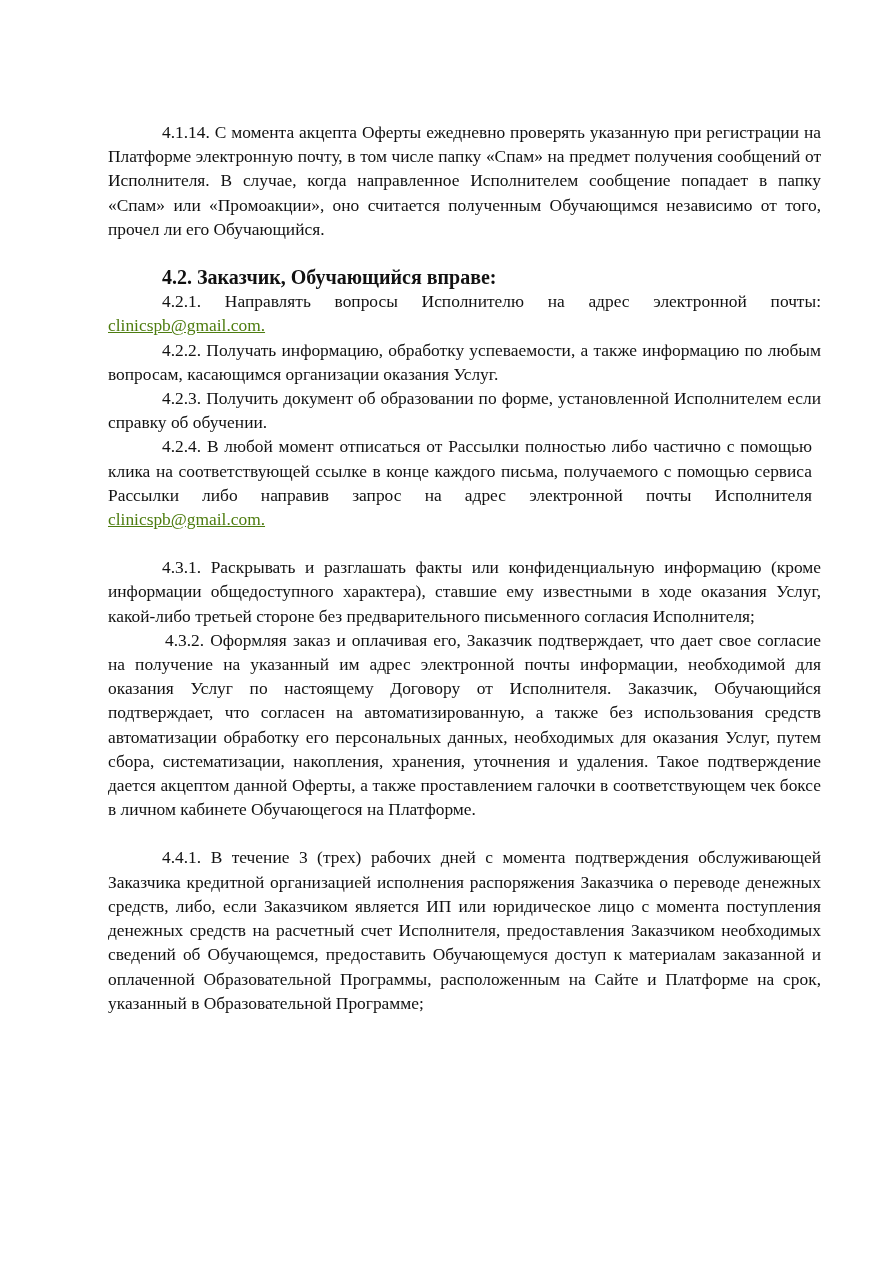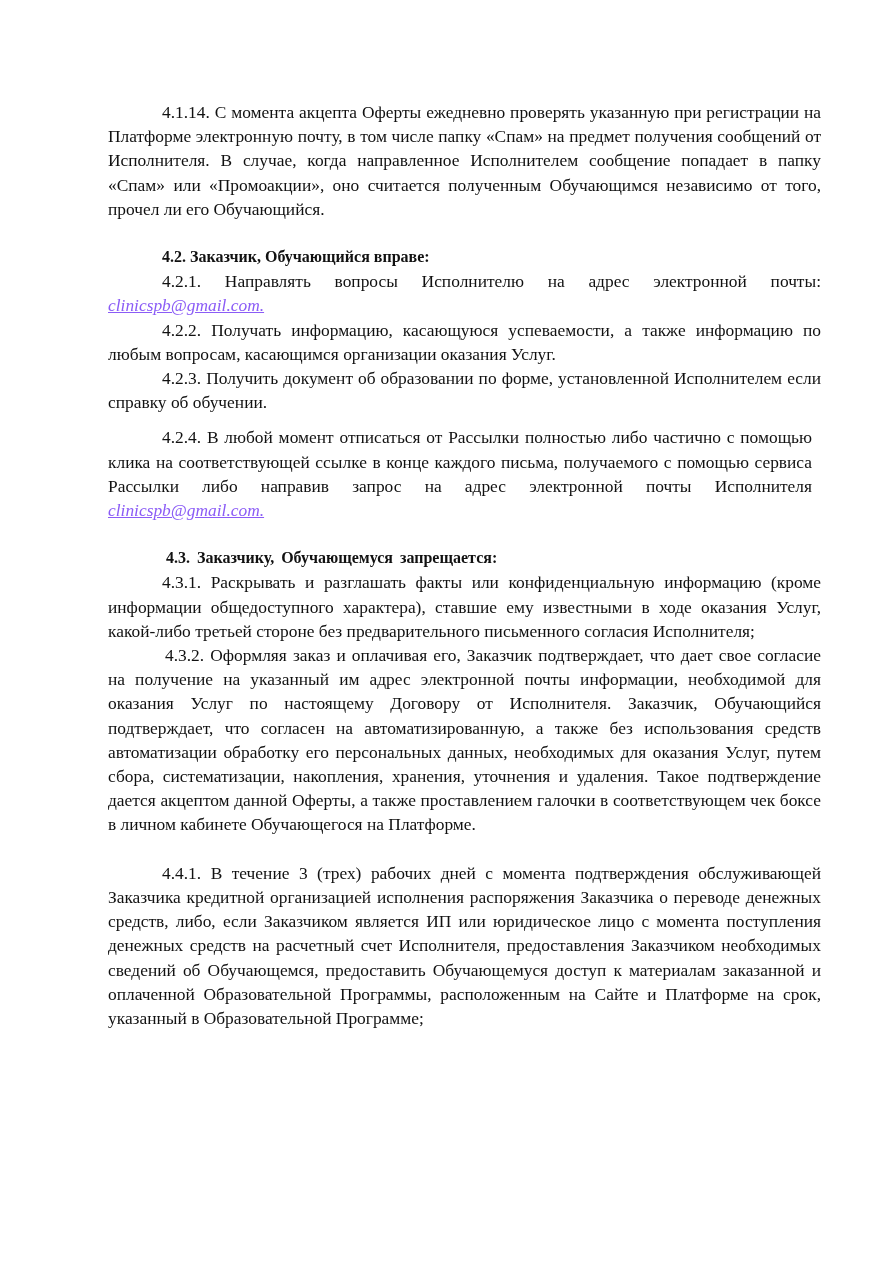--- a/index.html
+++ b/index.html
@@ -1,45 +1,44 @@
 <!DOCTYPE html>
 <html><head>
 <meta charset="utf-8">
 <style>
   html, body { margin: 0; padding: 0; background: #ffffff; }
   body { width: 894px; height: 1264px; position: relative; overflow: hidden; }
   .page {
-    position: absolute; left: 108px; top: 100px; width: 713px;
+    position: absolute; left: 108px; top: 120px; width: 713px;
     font-family: "Liberation Serif", "DejaVu Serif", serif;
     font-size: 17.4px; line-height: 24.2px; color: #111111;
   }
   p { margin: 0; text-align: justify; text-indent: 54px; }
   .gap { height: 24px; }
-  h2 { margin: 0; font-size: 16px; line-height: 24.2px; font-weight: bold; padding-left: 54px; }
+  h2 { margin: 0; font-size: 20px; line-height: 24.2px; font-weight: bold; padding-left: 54px; }
   h2.h43 { padding-left: 58px; word-spacing: 3px; }
-  a { color: #8b5cf6; text-decoration: underline; font-style: italic; }
-  .narrow { width: 704px; margin-top: 11px; }
+  a { color: #4d7c0f; text-decoration: underline; }
+  .narrow { width: 704px; }
   .indent55 { text-indent: 57px; }
 </style>
 </head>
 <body>
 
 <div class="page">
   <p>4.1.14. С момента акцепта Оферты ежедневно проверять указанную при регистрации на Платформе электронную почту, в том числе папку «Спам» на предмет получения сообщений от Исполнителя. В случае, когда направленное Исполнителем сообщение попадает в папку «Спам» или «Промоакции», оно считается полученным Обучающимся независимо от того, прочел ли его Обучающийся.</p>
 
   <div class="gap"></div>
 
   <h2>4.2. Заказчик, Обучающийся вправе:</h2>
   <p><span>4.2.1. Направлять вопросы Исполнителю на адрес электронной почты: </span><a>clinicspb@gmail.com.</a></p>
-  <p>4.2.2. Получать информацию, касающуюся успеваемости, а также информацию по любым вопросам, касающимся организации оказания Услуг.</p>
+  <p>4.2.2. Получать информацию, обработку успеваемости, а также информацию по любым вопросам, касающимся организации оказания Услуг.</p>
   <p>4.2.3. Получить документ об образовании по форме, установленной Исполнителем если справку об обучении.</p>
   <p class="narrow"><span>4.2.4. В любой момент отписаться от Рассылки полностью либо частично с помощью клика на соответствующей ссылке в конце каждого письма, получаемого с помощью сервиса Рассылки либо направив запрос на адрес электронной почты Исполнителя </span><a>clinicspb@gmail.com.</a></p>
 
   <div class="gap"></div>
 
-  <h2 class="h43">4.3.  Заказчику, Обучающемуся запрещается:</h2>
   <p>4.3.1. Раскрывать и разглашать факты или конфиденциальную информацию (кроме информации общедоступного характера), ставшие ему известными в ходе оказания Услуг, какой-либо третьей стороне без предварительного письменного согласия Исполнителя;</p>
   <p class="indent55">4.3.2. Оформляя заказ и оплачивая его, Заказчик подтверждает, что дает свое согласие на получение на указанный им адрес электронной почты информации, необходимой для оказания Услуг по настоящему Договору от Исполнителя.  Заказчик, Обучающийся подтверждает, что согласен на автоматизированную, а также без использования средств автоматизации обработку его персональных данных, необходимых для оказания Услуг, путем сбора, систематизации, накопления, хранения, уточнения и удаления. Такое подтверждение дается акцептом данной Оферты, а также проставлением галочки в соответствующем чек боксе в личном кабинете Обучающегося на Платформе.</p>
 
   <div class="gap"></div>
 
   <p>4.4.1. В течение 3 (трех) рабочих дней с момента подтверждения обслуживающей Заказчика кредитной организацией исполнения распоряжения Заказчика о переводе денежных средств, либо, если Заказчиком является ИП или юридическое лицо с момента поступления денежных средств на расчетный счет Исполнителя, предоставления Заказчиком необходимых сведений об Обучающемся, предоставить Обучающемуся доступ к материалам заказанной и оплаченной Образовательной Программы, расположенным на Сайте и Платформе на срок, указанный в Образовательной Программе;</p>
 </div>
 
 </body></html>

